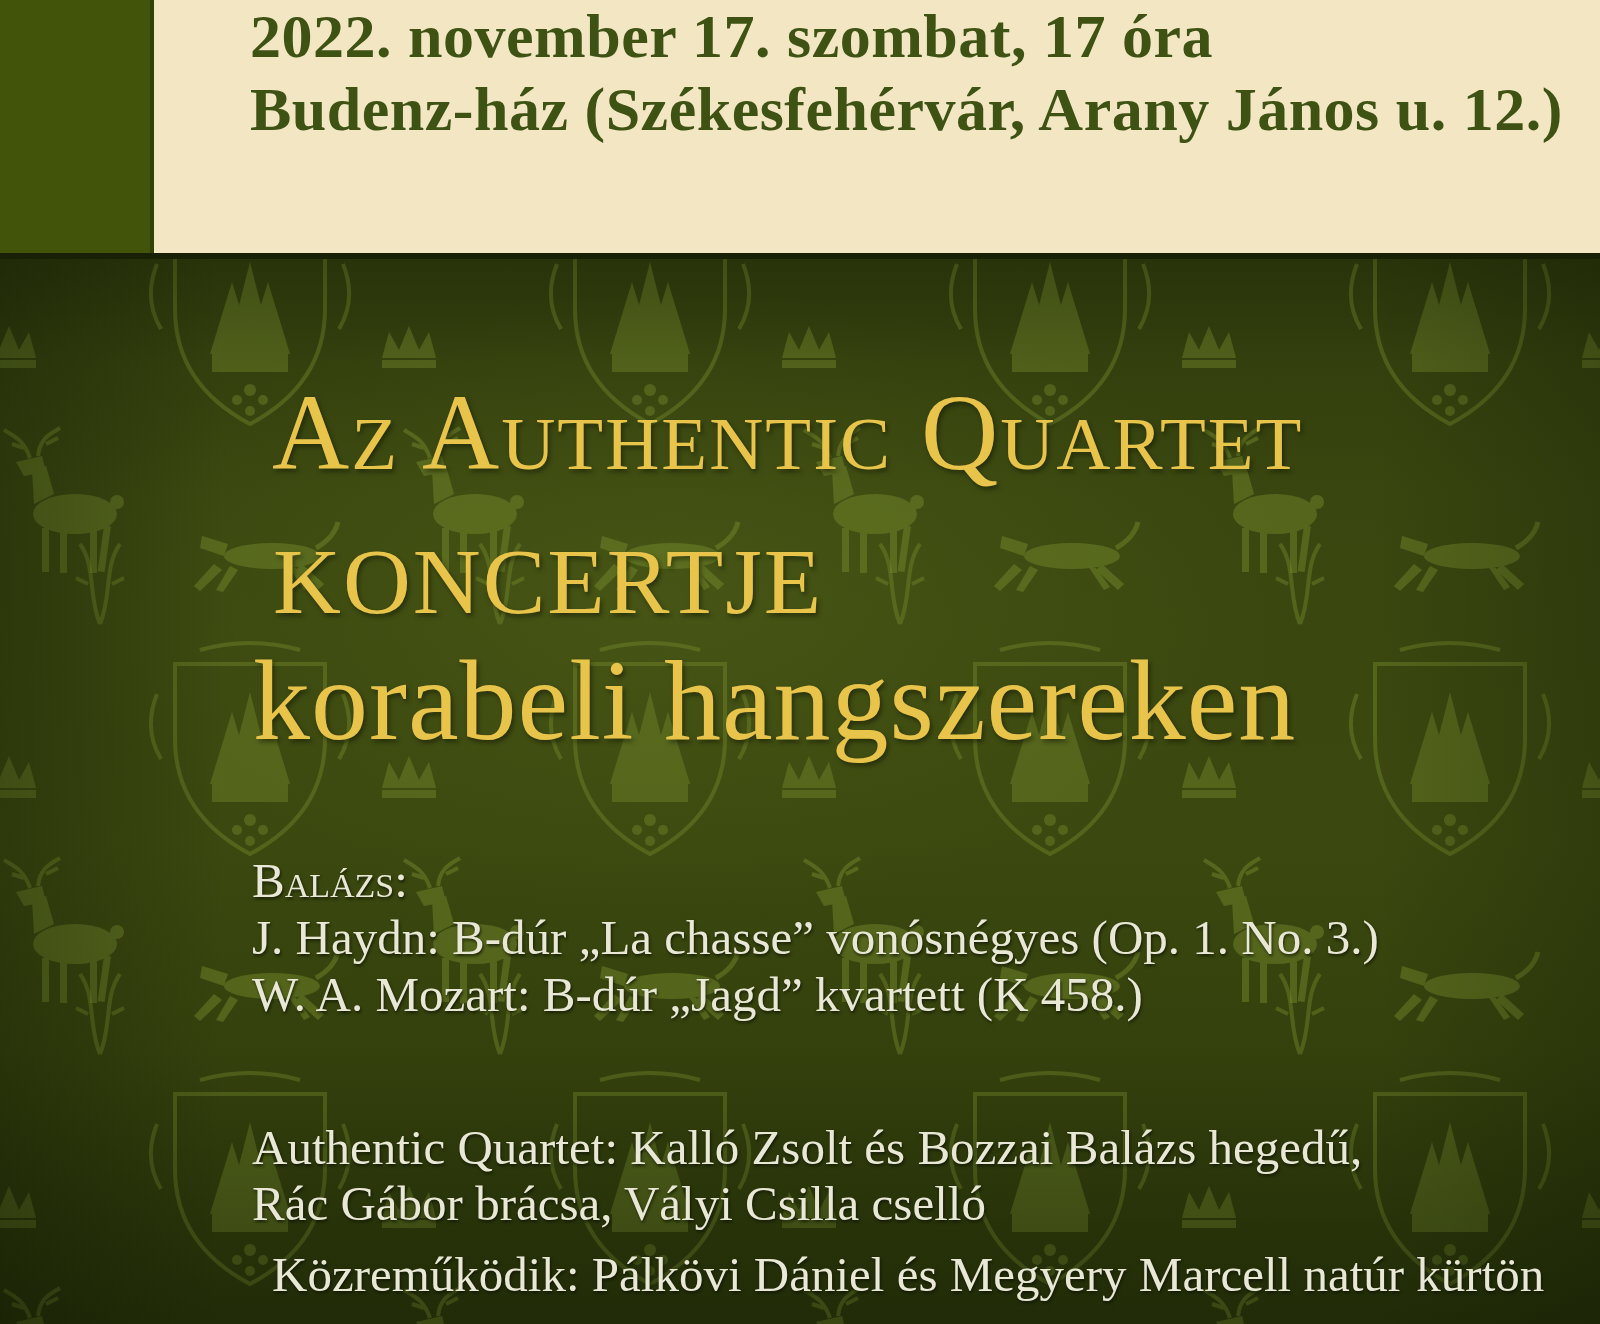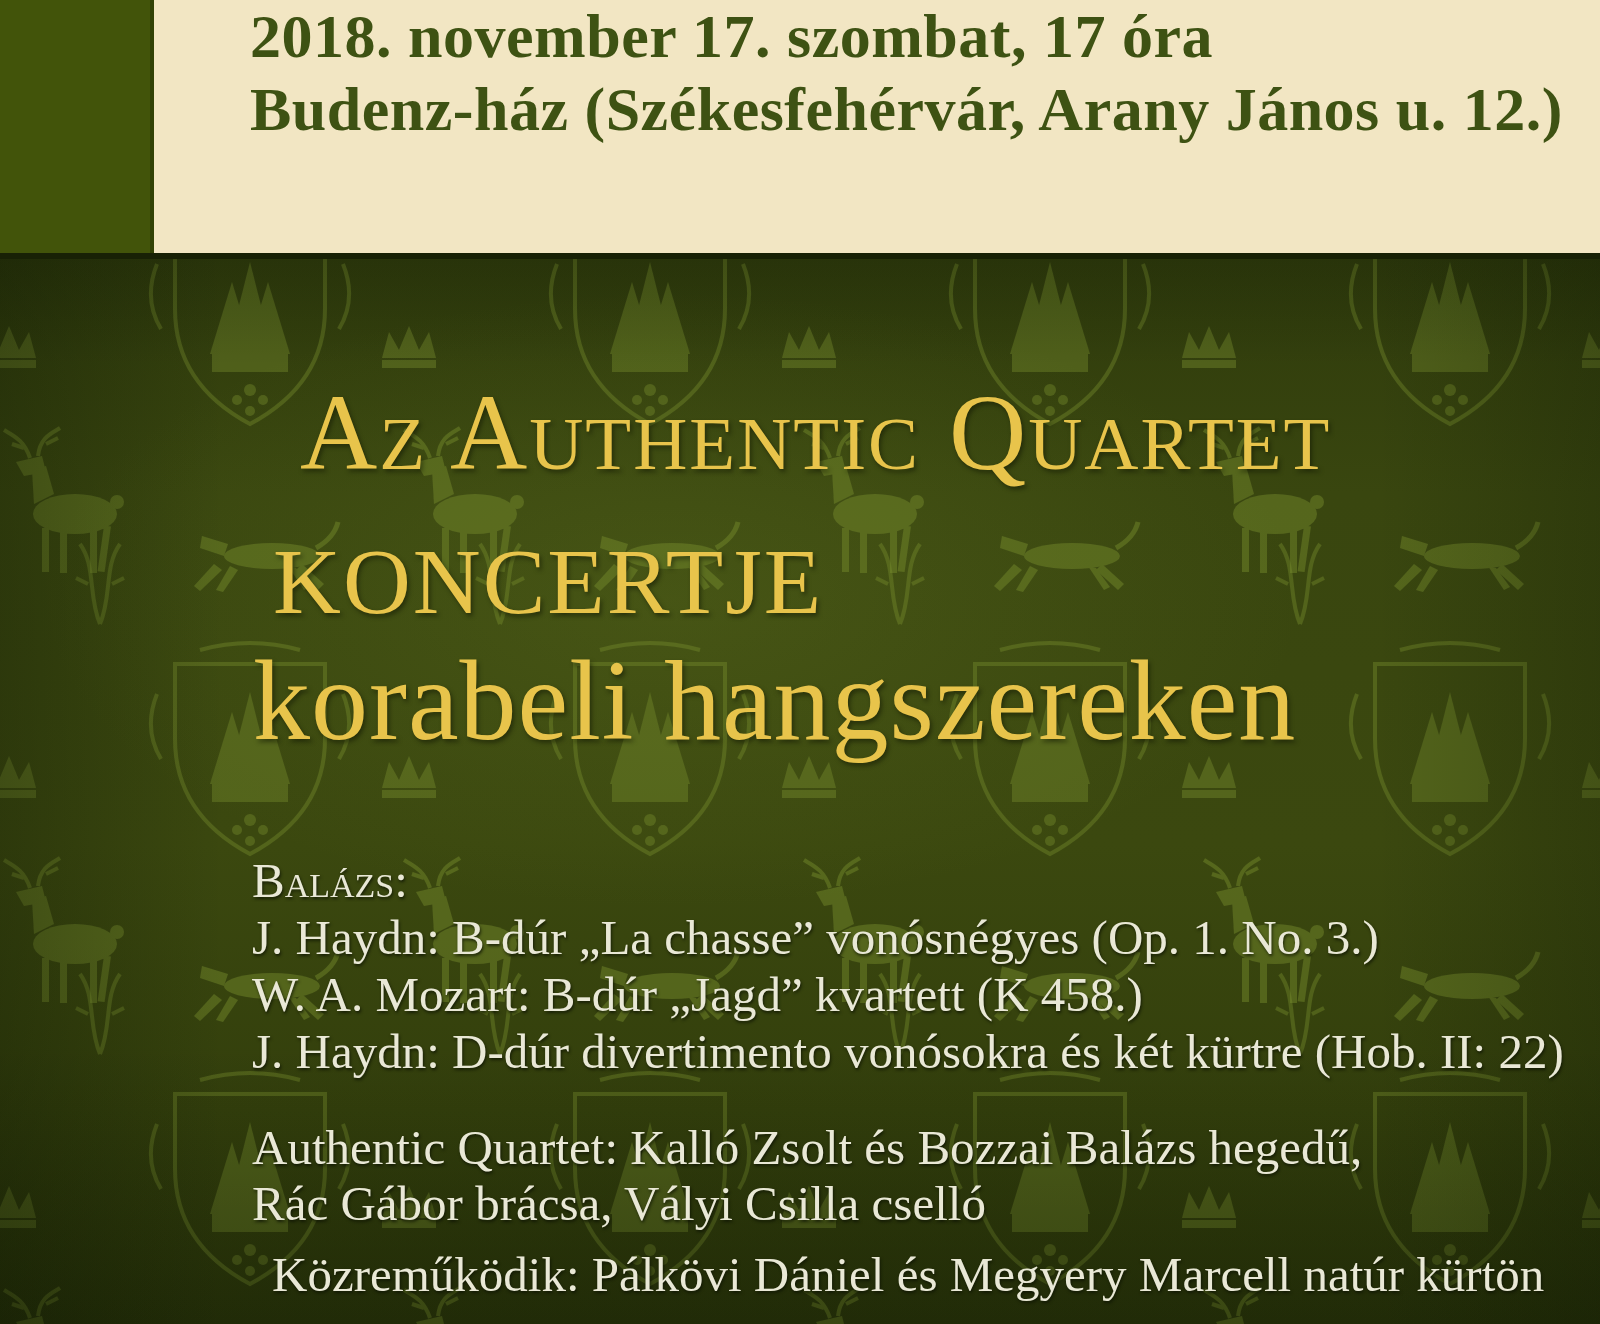--- a/index.html
+++ b/index.html
@@ -58,21 +58,21 @@
     width: 1600px; height: 1065px;
     background:
       linear-gradient(90deg, rgba(10,18,2,0.28), rgba(10,18,2,0) 14%, rgba(10,18,2,0) 86%, rgba(10,18,2,0.22)),
       linear-gradient(180deg, rgba(10,18,2,0.18), rgba(10,18,2,0) 10%, rgba(10,18,2,0) 74%, rgba(10,18,2,0.30));
     pointer-events: none;
   }
 
   
   .title-line { position: absolute; line-height: 1; color: #e8c44b; white-space: nowrap;
                 text-shadow: 2px 3px 4px rgba(18,24,4,0.55); }
-  .title-1 { left: 272px; top: 121px; font-size: 107px; font-variant: small-caps; letter-spacing: 2px; margin-left: 28px; }
+  .title-1 { left: 272px; top: 121px; font-size: 107px; font-variant: small-caps; letter-spacing: 2px; }
   .title-2 { left: 273px; top: 275px; font-size: 94px; text-transform: uppercase; letter-spacing: 2px; }
   .title-3 { left: 253px; top: 385px; font-size: 114px; letter-spacing: 1px; }
 
   
   .cream-text { color: #e9e8d6; text-shadow: 1px 2px 3px rgba(12,18,3,0.75); white-space: nowrap; }
   .program-block {
     position: absolute;
     left: 252px; top: 593px;
     font-size: 49px;
     line-height: 57px;
@@ -93,21 +93,21 @@
   }
 </style>
 </head>
 <body>
 
 <div id="poster">
 
   <div class="header-band">
     <div class="left-stripe"></div>
     <div class="header-text">
-      <div>2018. november 17. szombat, 17 óra</div>
+      <div>2022. november 17. szombat, 17 óra</div>
       <div>Budenz-ház (Székesfehérvár, Arany János u. 12.)</div>
     </div>
   </div>
 
   <div class="green-body">
 
     <svg class="bg-pattern" width="1600" height="1065" viewBox="0 0 1600 1065" aria-hidden="true">
       <defs>
         <pattern id="hunt" x="-40" y="-55" width="400" height="430" patternUnits="userSpaceOnUse">
 
@@ -181,21 +181,20 @@
     <div class="vignette"></div>
 
     <div class="title-line title-1">Az Authentic Quartet</div>
     <div class="title-line title-2">koncertje</div>
     <div class="title-line title-3">korabeli hangszereken</div>
 
     <div class="program-block cream-text">
       <div class="program-heading">Balázs:</div>
       <div>J. Haydn: B-dúr „La chasse” vonósnégyes (Op. 1. No. 3.)</div>
       <div>W. A. Mozart: B-dúr „Jagd” kvartett (K 458.)</div>
-      <div>J. Haydn: D-dúr divertimento vonósokra és két kürtre (Hob. II: 22)</div>
     </div>
 
     <div class="performers-block cream-text">
       <div>Authentic Quartet: Kalló Zsolt és Bozzai Balázs hegedű,</div>
       <div>Rác Gábor brácsa, Vályi Csilla cselló</div>
     </div>
 
     <div class="contributors-line cream-text">Közreműködik: Pálkövi Dániel és Megyery Marcell natúr kürtön</div>
 
   </div>

